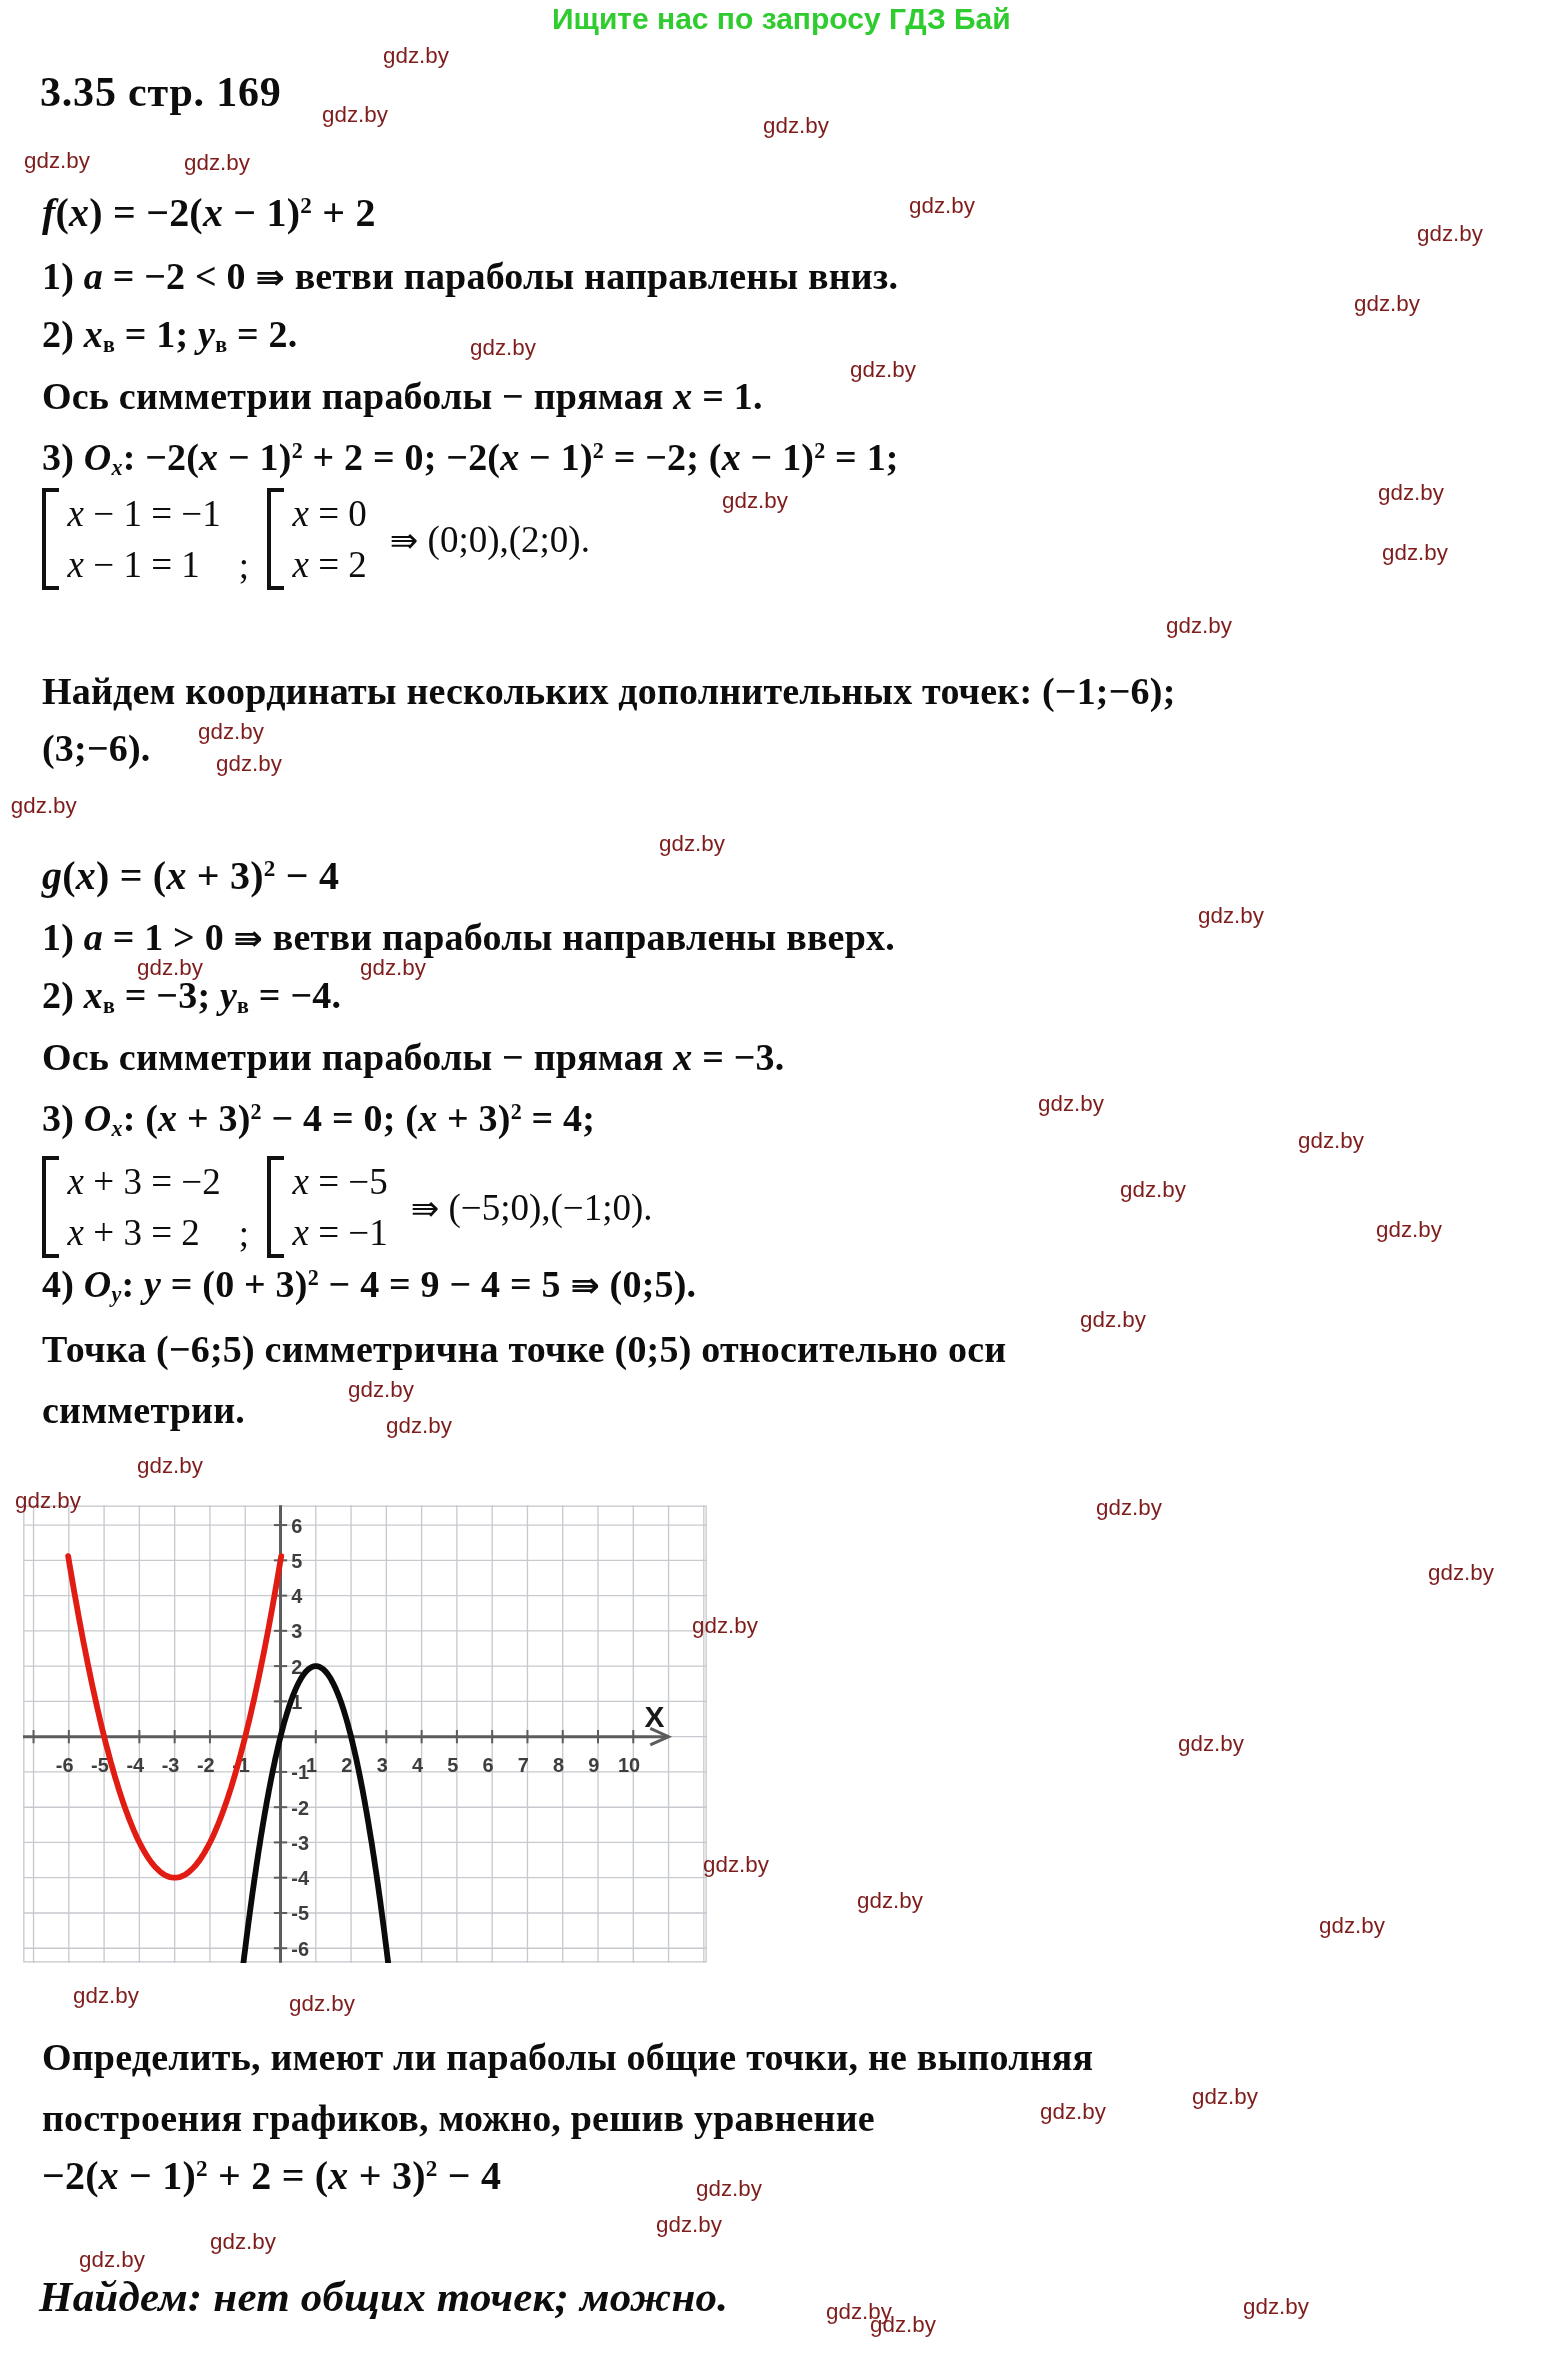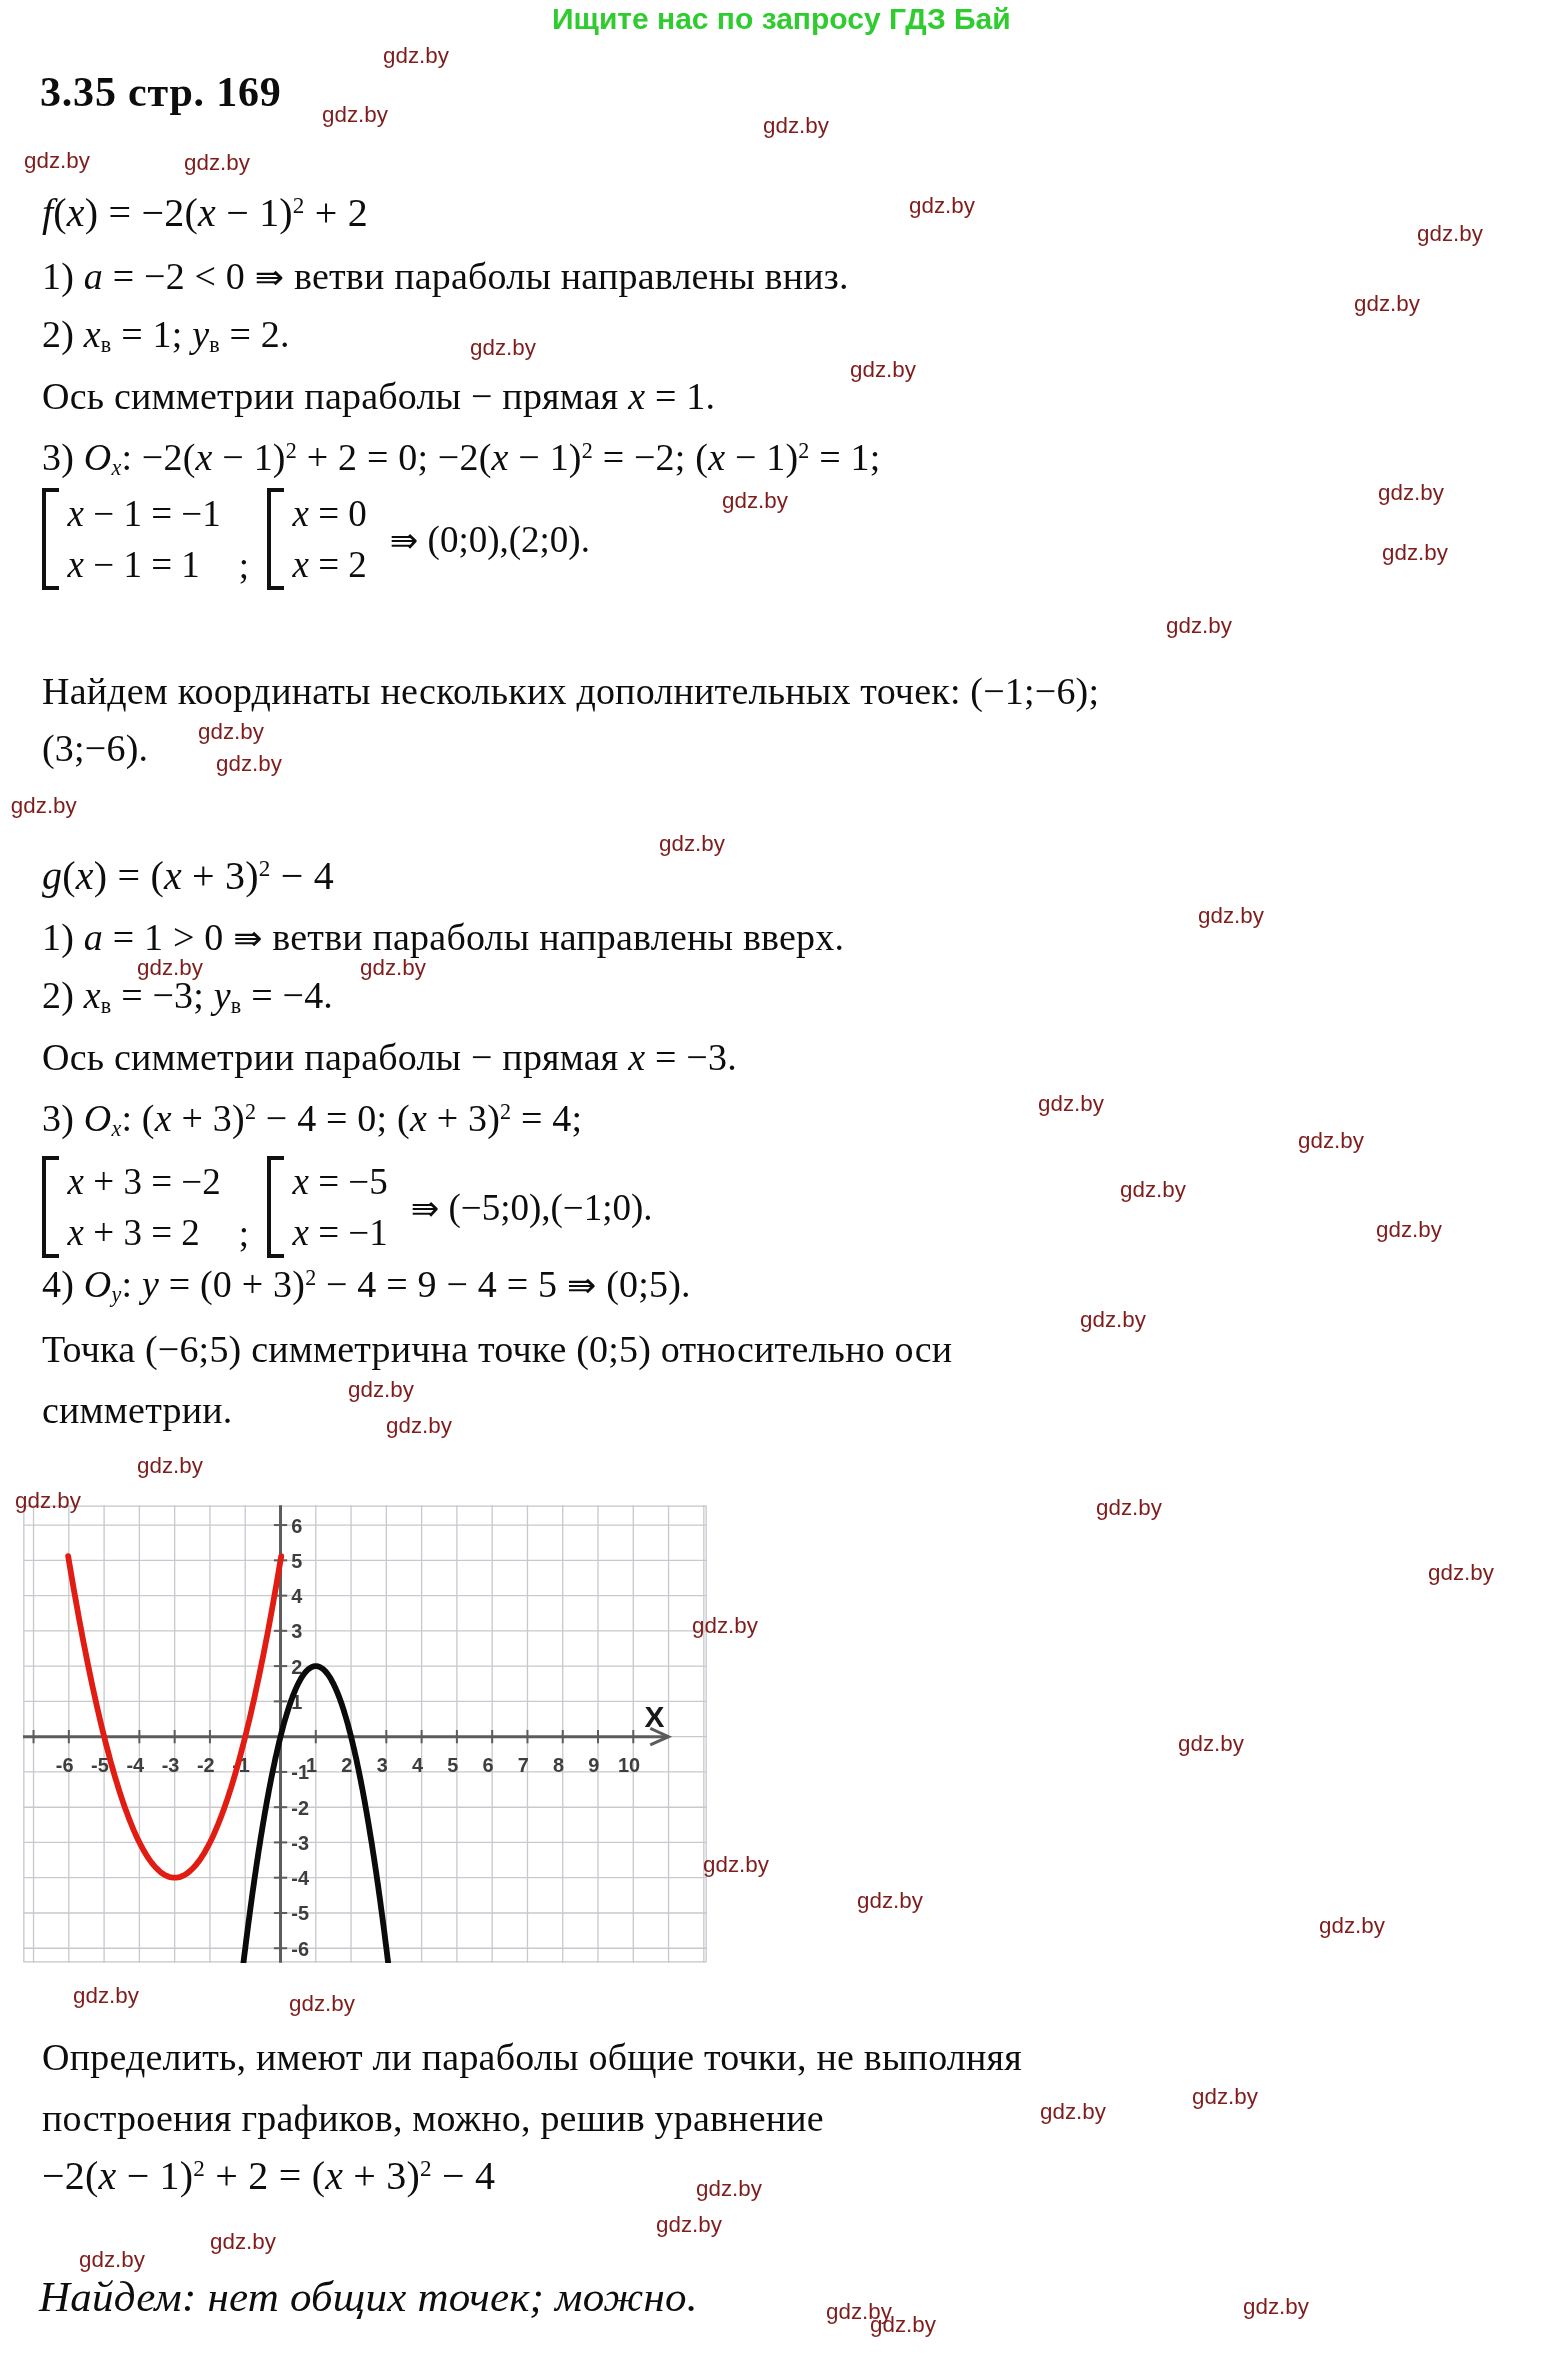--- a/index.html
+++ b/index.html
@@ -1,21 +1,21 @@
 <!DOCTYPE html>
 <html style="font-size:13.3px"><head>
 <meta charset="utf-8">
 <style>
   html,body{margin:0;padding:0;background:#ffffff;}
   .page{position:relative;width:1534px;height:2377px;background:#ffffff;overflow:hidden;
         font-family:"Liberation Serif",serif;color:#0d0d0d;}
   .header-green{position:absolute;top:1.7px;left:552px;font-family:"Liberation Sans",sans-serif;
         font-size:30px;font-weight:bold;white-space:nowrap;}
   .doc-title{position:absolute;top:68px;left:40px;font-size:42px;font-weight:bold;letter-spacing:0.8px;}
-  .line{position:absolute;left:42px;white-space:nowrap;font-size:38px;letter-spacing:0.2px;}
+  .line{position:absolute;left:42px;white-space:nowrap;font-size:38px;letter-spacing:0.2px;font-weight:bold;}
   .formula{font-size:40px;}
   .answer{left:39px;font-size:43px;font-style:italic;}
   .seg-i{font-style:italic;}
   .seg-sup{font-size:0.58em;vertical-align:0.55em;}
   .seg-sub{font-size:0.58em;vertical-align:-0.22em;}
   .seg-sbi{font-size:0.58em;vertical-align:-0.22em;font-style:italic;}
   .seg-arr{font-family:"DejaVu Sans",sans-serif;font-size:0.92em;}
   .sys{position:absolute;left:42px;display:flex;align-items:center;font-size:37px;}
   .brgroup{display:flex;align-items:stretch;}
   .bracket{width:13.3px;border-left:4.2px solid #111;border-top:4.2px solid #111;border-bottom:4.2px solid #111;margin-right:8.3px;}

